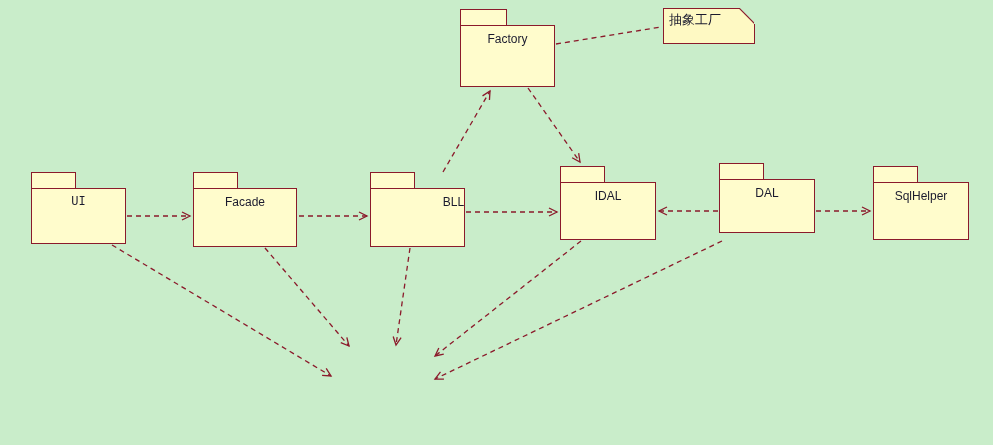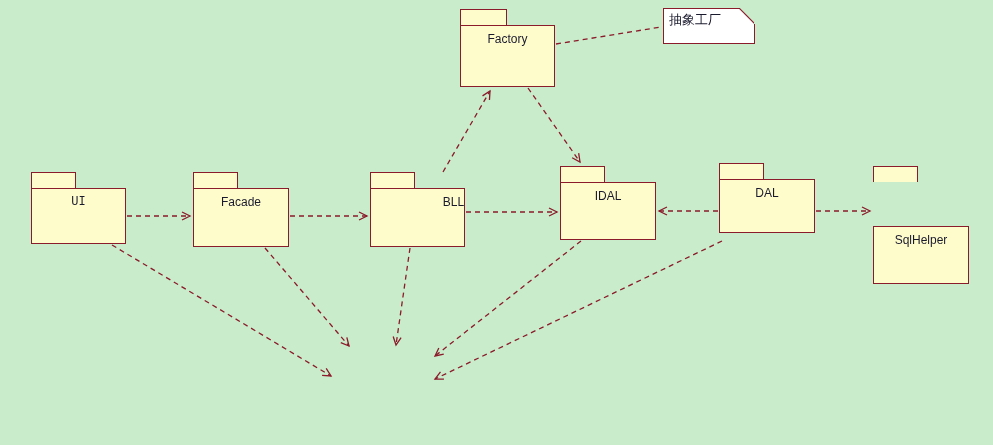--- a/index.html
+++ b/index.html
@@ -53,21 +53,21 @@
     width: 100%;
     text-align: center;
     font-size: 12px;
     color: #1a1a2e;
     line-height: 14px;
     white-space: nowrap;
   }
   .uml-note {
     position: absolute;
     box-sizing: border-box;
-    background: #ffffff;
+    background: #fef9c3;
     border: 1px solid #8b1a2b;
   }
   .note-text {
     position: absolute;
     left: 5px;
     top: 3px;
     font-size: 13px;
     color: #1a1a2e;
     line-height: 16px;
     white-space: nowrap;
@@ -111,21 +111,21 @@
 
   <div class="uml-package" style="left:31px; top:172px; width:95px; height:72px;">
     <div class="pkg-tab" style="width:45px; height:16px;"></div>
     <div class="pkg-body" style="top:16px; width:95px; height:56px;">
       <div class="pkg-label" style="top:6px;font-family:Liberation Mono, monospace;">UI</div>
     </div>
   </div>
 
   <div class="uml-package" style="left:193px; top:172px; width:96px; height:75px;">
     <div class="pkg-tab" style="width:45px; height:16px;"></div>
-    <div class="pkg-body" style="top:16px; width:96px; height:59px;">
+    <div class="pkg-body" style="top:16px; width:104px; height:59px;">
       <div class="pkg-label" style="top:6px;">Facade</div>
     </div>
   </div>
 
   <div class="uml-package" style="left:370px; top:172px; width:95px; height:75px;">
     <div class="pkg-tab" style="width:45px; height:16px;"></div>
     <div class="pkg-body" style="top:16px; width:95px; height:59px;">
       <div class="pkg-label" style="top:6px;padding-left:36px;">BLL</div>
     </div>
   </div>
@@ -139,21 +139,21 @@
 
   <div class="uml-package" style="left:719px; top:163px; width:96px; height:77px;">
     <div class="pkg-tab" style="width:45px; height:16px;"></div>
     <div class="pkg-body" style="top:16px; width:96px; height:54px;padding-left:28px;">
       <div class="pkg-label" style="top:6px;">DAL</div>
     </div>
   </div>
 
   <div class="uml-package" style="left:873px; top:166px; width:96px; height:74px;">
     <div class="pkg-tab" style="width:45px; height:16px;"></div>
-    <div class="pkg-body" style="top:16px; width:96px; height:58px;margin-top:44px;">
+    <div class="pkg-body" style="top:16px; width:96px; height:58px;">
       <div class="pkg-label" style="top:6px;">SqlHelper</div>
     </div>
   </div>
 
   <div class="uml-package" style="left:460px; top:9px; width:95px; height:78px;">
     <div class="pkg-tab" style="width:47px; height:16px;"></div>
     <div class="pkg-body" style="top:16px; width:95px; height:62px;">
       <div class="pkg-label" style="top:6px;">Factory</div>
     </div>
   </div>

